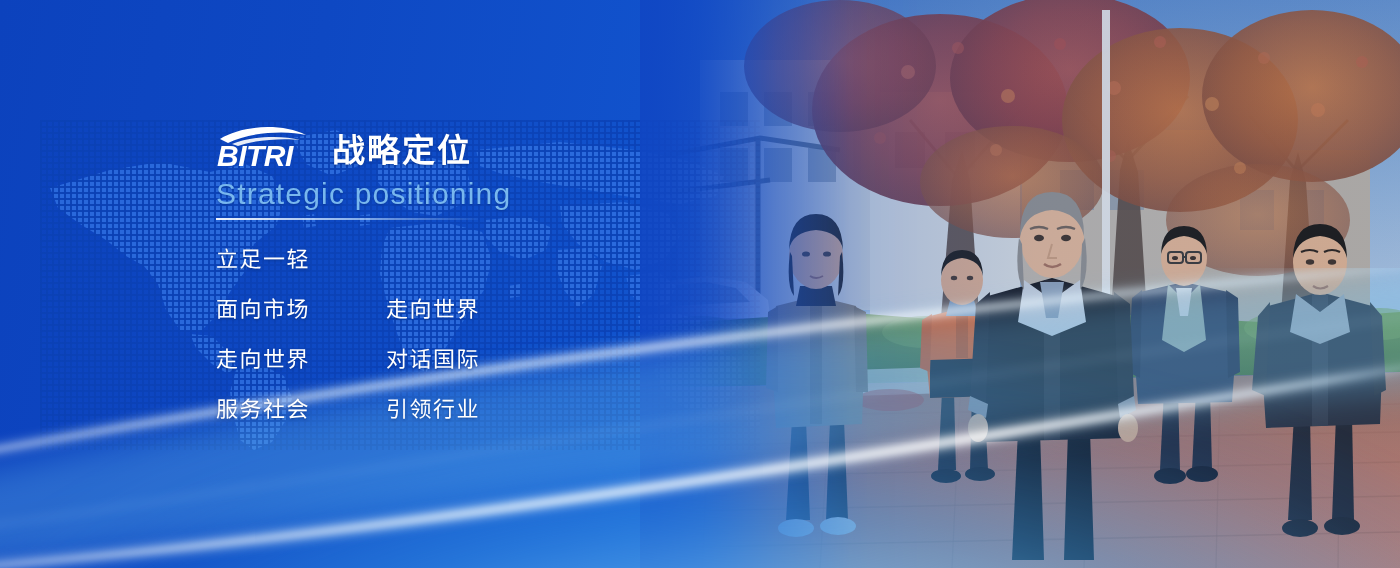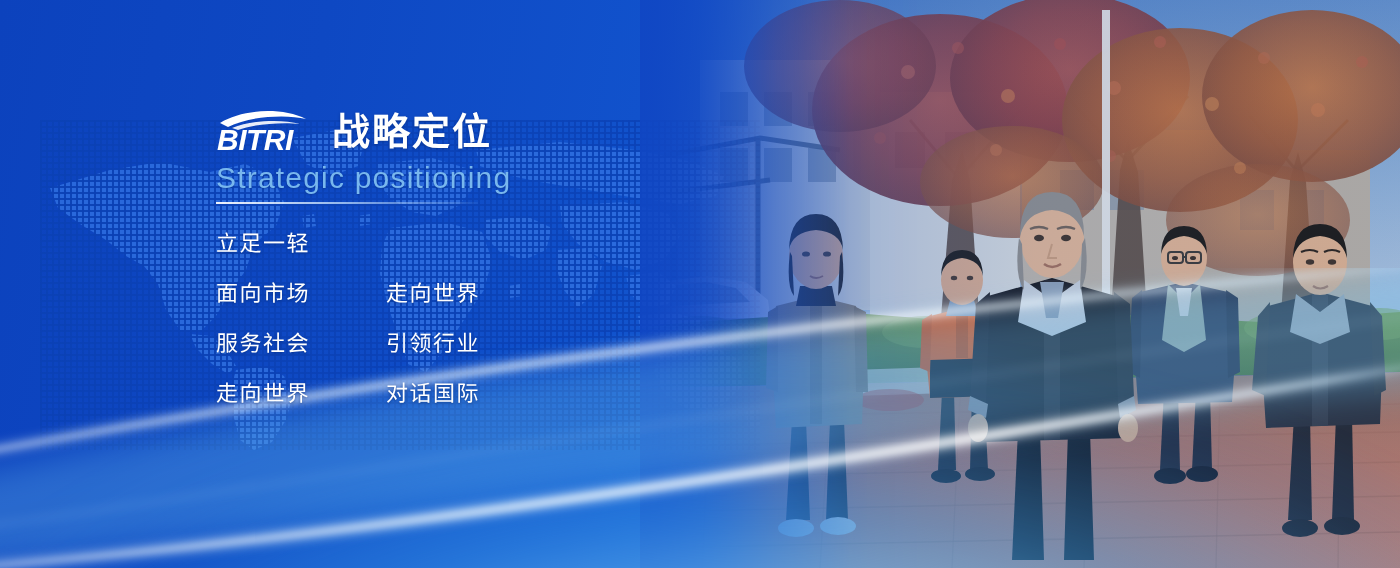--- a/index.html
+++ b/index.html
@@ -108,40 +108,40 @@
     border-radius: 50% 50% 0 0 / 100% 100% 0 0;
     background: radial-gradient(58% 110% at 50% 100%, rgba(190,230,255,0.95) 0%, rgba(120,198,245,0.80) 28%, rgba(60,160,235,0.45) 55%, rgba(30,120,215,0.10) 80%, rgba(30,120,215,0) 100%);
     filter: blur(14px);
     pointer-events: none;
   }
 
   
   .content {
     position: absolute;
     left: 216px;
-    top: 104px;
+    top: 120px;
     width: 470px;
   }
 
   .logo-row {
     display: flex;
     align-items: flex-end;
     gap: 14px;
     height: 50px;
   }
   .logo-mark {
     position: relative;
     width: 102px;
     height: 46px;
     flex: none;
   }
   .logo-mark svg { position:absolute; left:0; top:0; width:102px; height:46px; }
   .logo-cn {
     color: #ffffff;
-    font-size: 38px;
+    font-size: 33px;
     font-weight: 700;
     letter-spacing: 2px;
     line-height: 1;
     padding-bottom: 3px;
     text-shadow: 0 1px 3px rgba(3,30,90,0.45);
   }
 
   .subtitle {
     margin-top: 7px;
     color: #78b7ee;
@@ -549,23 +549,23 @@
 
     <div class="slogans">
       <div class="slogan-line">
         <span class="slogan-a">立足一轻</span>
       </div>
       <div class="slogan-line">
         <span class="slogan-a">面向市场</span>
         <span class="slogan-b">走向世界</span>
       </div>
       <div class="slogan-line gap-extra">
+        <span class="slogan-a">走向世界</span>
+        <span class="slogan-b">对话国际</span>
+      </div>
+      <div class="slogan-line gap-extra">
         <span class="slogan-a">服务社会</span>
         <span class="slogan-b">引领行业</span>
       </div>
-      <div class="slogan-line gap-extra">
-        <span class="slogan-a">走向世界</span>
-        <span class="slogan-b">对话国际</span>
-      </div>
     </div>
 
   </div>
 </div>
 
 </body></html>

